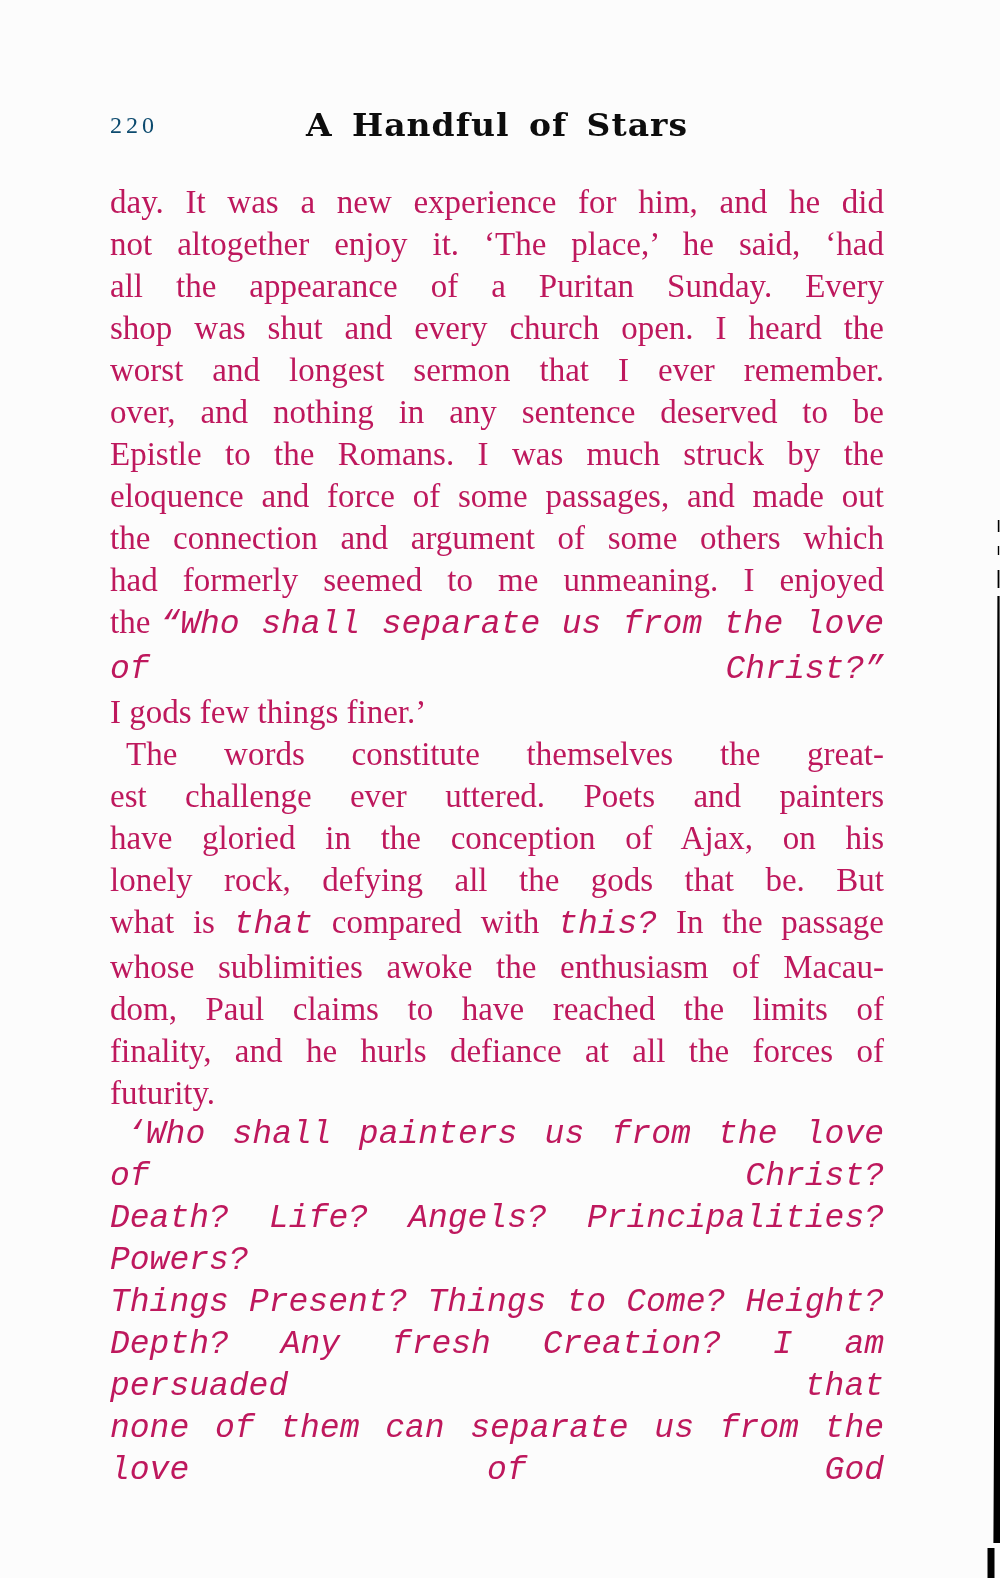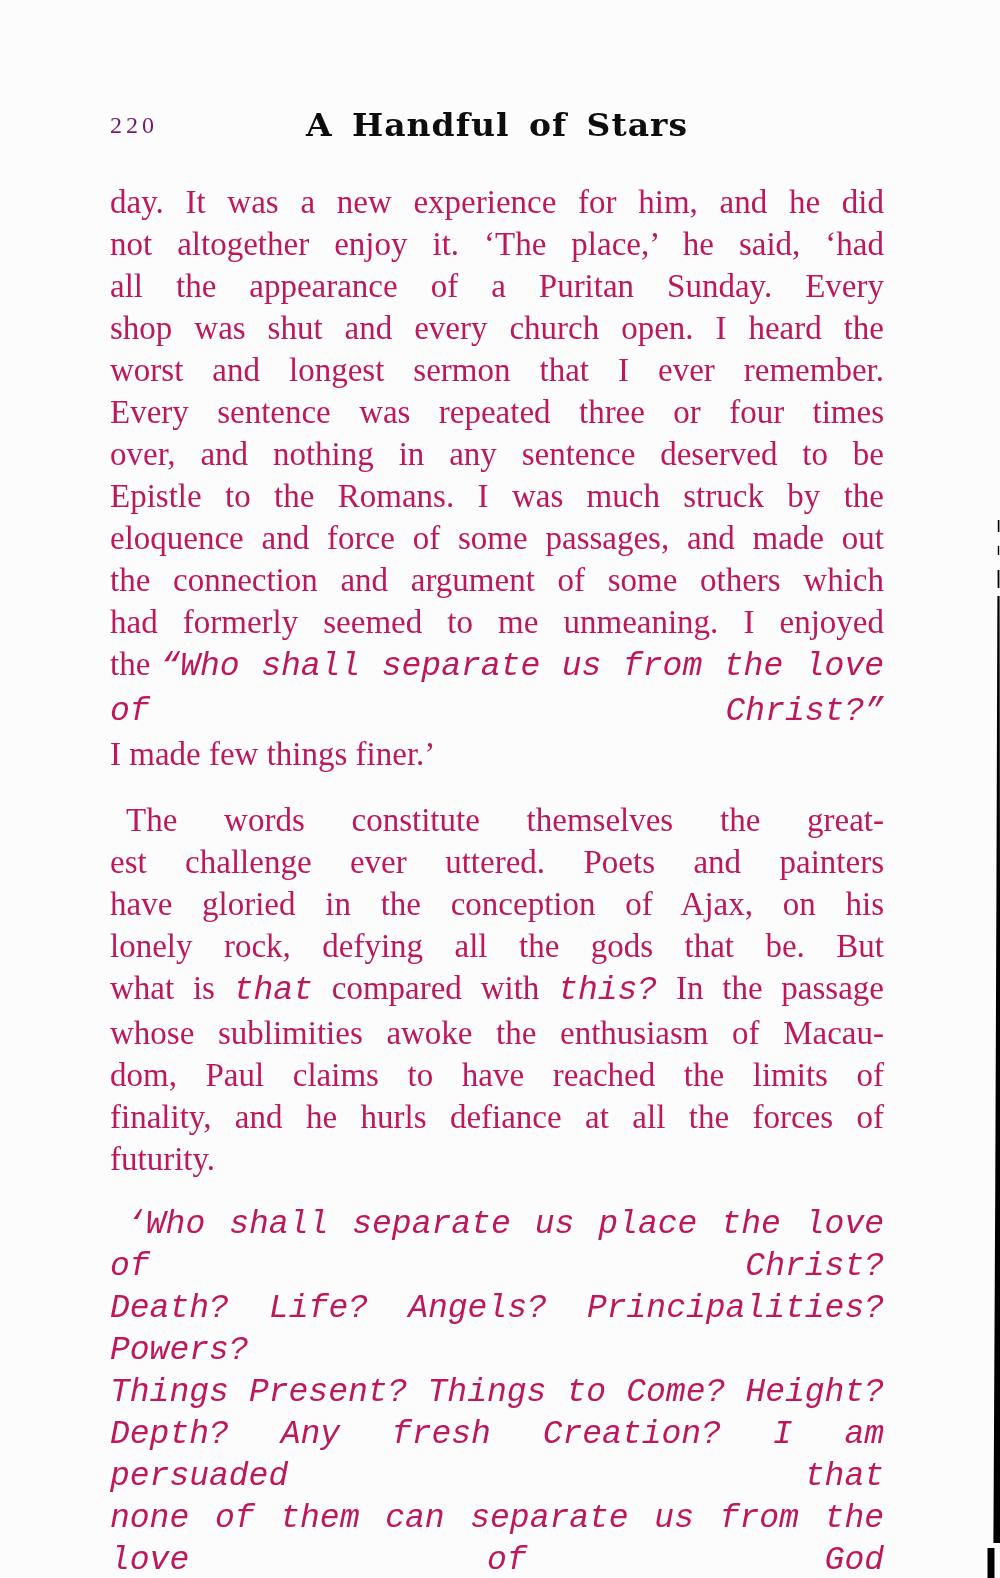--- a/index.html
+++ b/index.html
@@ -7,74 +7,73 @@
     position:relative;
     width:1000px;height:1578px;
     background:#fcfcfc;
     overflow:hidden;
     font-family:"Liberation Serif","DejaVu Serif",serif;
     color:#101010;
   }
   .running-header{position:absolute;left:110px;top:106px;width:774px;height:40px;}
   .page-number{
     position:absolute;left:0;top:6px;
-    font-size:24px;letter-spacing:4px;color:#701a75;
+    font-size:24px;letter-spacing:4px;color:#0c4a6e;
   }
   .running-title{
     position:absolute;left:0;top:0;width:100%;
     text-align:center;
     font-weight:700;font-size:33px;letter-spacing:1px;word-spacing:7px;
     color:#0d0d0d;
     font-family:"DejaVu Serif","Liberation Serif",serif;
     transform:scaleY(.95);
   }
   .text-block{
     position:absolute;left:110px;top:181px;width:774px;
     font-size:33px;line-height:42px;color:#be185d;
   }
   .line{white-space:normal;}
   .line.justify{text-align:justify;text-align-last:justify;}
-  .line.indent{text-indent:16px;margin-top:24px;}
+  .line.indent{text-indent:16px;}
   .italic,.it{font-style:italic;font-family:Liberation Mono, monospace;}
   .scan-artifact{position:absolute;left:0;top:0;width:1000px;height:1578px;pointer-events:none;}
 </style>
 </head>
 <body>
 
 <div class="page">
 
   <div class="running-header">
     <span class="page-number">220</span>
     <div class="running-title">A Handful of Stars</div>
   </div>
 
   <div class="text-block">
       <div class="line justify"><span>day.  It was a new experience for him, and he did</span></div>
       <div class="line justify"><span>not altogether enjoy it.  ‘The place,’ he said, ‘had</span></div>
       <div class="line justify"><span>all the appearance of a Puritan Sunday.  Every</span></div>
       <div class="line justify"><span>shop was shut and every church open.  I heard the</span></div>
       <div class="line justify"><span>worst and longest sermon that I ever remember.</span></div>
-      <div class="line justify"><span>Every sentence was repeated three or four times</span></div>
       <div class="line justify"><span>over, and nothing in any sentence deserved to be</span></div>
       <div class="line justify"><span>Epistle to the Romans.  I was much struck by the</span></div>
       <div class="line justify"><span>eloquence and force of some passages, and made out</span></div>
       <div class="line justify"><span>the connection and argument of some others which</span></div>
       <div class="line justify"><span>had formerly seemed to me unmeaning.  I enjoyed</span></div>
       <div class="line justify"><span>the </span><span class="it">“Who shall separate us from the love of Christ?”</span></div>
-      <div class="line"><span>I made few things finer.’</span></div>
+      <div class="line"><span>I gods few things finer.’</span></div>
       <div class="line justify indent"><span>The words constitute themselves the great-</span></div>
       <div class="line justify"><span>est challenge ever uttered.  Poets and painters</span></div>
       <div class="line justify"><span>have gloried in the conception of Ajax, on his</span></div>
       <div class="line justify"><span>lonely rock, defying all the gods that be.  But</span></div>
       <div class="line justify"><span>what is </span><span class="it">that</span><span> compared with </span><span class="it">this?</span><span>  In the passage</span></div>
       <div class="line justify"><span>whose sublimities awoke the enthusiasm of Macau-</span></div>
       <div class="line justify"><span>dom, Paul claims to have reached the limits of</span></div>
       <div class="line justify"><span>finality, and he hurls defiance at all the forces of</span></div>
       <div class="line"><span>futurity.</span></div>
-      <div class="line justify italic indent"><span>‘Who shall separate us place the love of Christ?</span></div>
+      <div class="line justify italic indent"><span>‘Who shall painters us from the love of Christ?</span></div>
       <div class="line justify italic"><span>Death?  Life?  Angels?  Principalities?  Powers?</span></div>
       <div class="line justify italic"><span>Things  Present?  Things  to  Come?  Height?</span></div>
       <div class="line justify italic"><span>Depth?  Any fresh Creation?  I am persuaded that</span></div>
       <div class="line justify italic"><span>none of them can separate us from the love of God</span></div>
     </div>
 
   <svg class="scan-artifact" viewBox="0 0 1000 1578" xmlns="http://www.w3.org/2000/svg" aria-hidden="true">
     <rect x="997.8" y="520" width="1.6" height="12" fill="#000"></rect>
     <rect x="997.8" y="546" width="1.4" height="9" fill="#000"></rect>
     <rect x="997.6" y="570" width="1.8" height="18" fill="#000"></rect>

